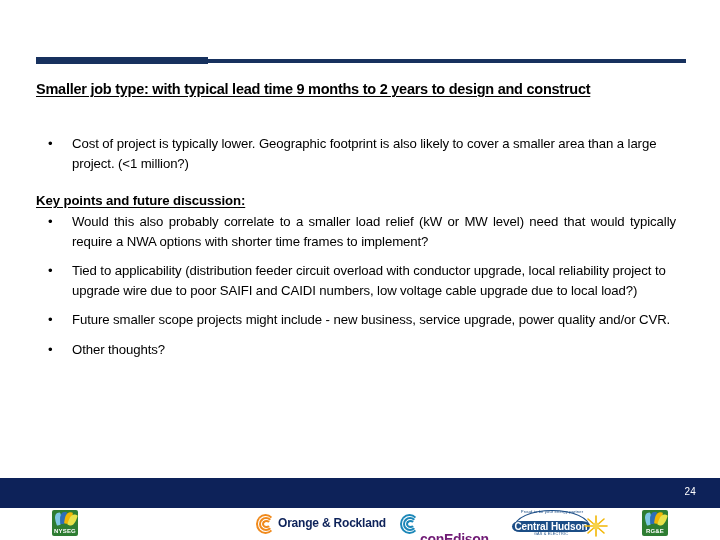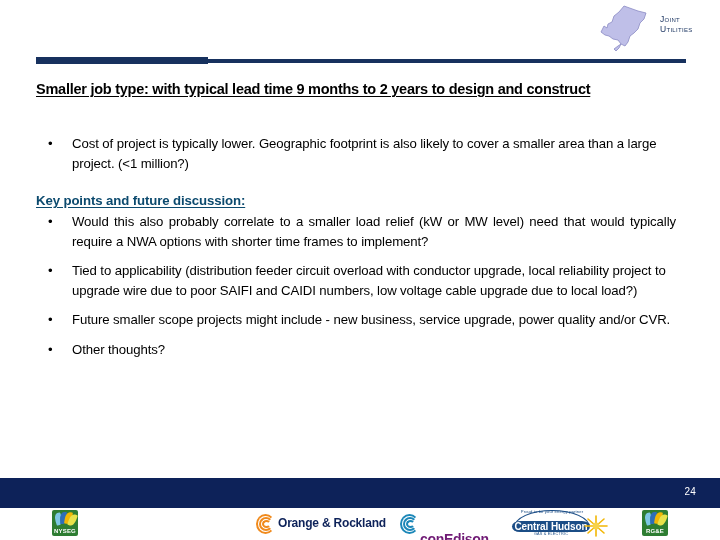--- a/index.html
+++ b/index.html
@@ -141,21 +141,21 @@
 
   .block-a { top: 62px; }
   .keypoints-head {
     position: absolute;
     left: 36px;
     top: 120px;
     font-size: 13.2px;
     line-height: 18px;
     font-weight: 700;
     letter-spacing: -0.1px;
-    color: #0c4a6e;
+    color: #000000;
   }
   .keypoints-head u { text-decoration: underline; text-underline-offset: 2px; }
 
   .block-b { top: 140px; }
   .block-b .bullet { margin-bottom: 10px; }
   .block-b .bullet:last-child { margin-bottom: 0; }
 
   
   .footer-band {
     position: absolute;
@@ -339,31 +339,20 @@
 <body>
 
 <div class="slide">
 
   <div class="header">
 
 
     <div class="rule-thick"></div>
     <div class="rule-thin"></div>
 
-    <div class="ju-logo">
-      <svg class="ju-map" viewBox="0 0 62 52">
-        <path d="M7 30 L10 24 L13 26 L14 22 L18 20 L20 14 L25 10 L30 4 L44 9 L52 11 L50 17 L46 21
-                 L44 27 L40 31 L36 34 L34 40 L31 44 L27 42 L24 38 L19 37 L15 34 L11 33 Z" fill="#bfbfe8" stroke="#8a8ac4" stroke-width="0.8"></path>
-        <path d="M27 42 L25 46 L22 49 L20 47 L24 44 Z" fill="#bfbfe8" stroke="#8a8ac4" stroke-width="0.8"></path>
-      </svg>
-      <div class="ju-word">
-        <span>Joint</span>
-        <span>Utilities</span>
-      </div>
-    </div>
   </div>
 
   <div class="content">
 
     <div class="subhead">
       <u>Smaller job type: with typical lead time 9 months to 2 years to design and construct</u>
     </div>
 
     <div class="para-block block-a">
       <div class="bullet">

